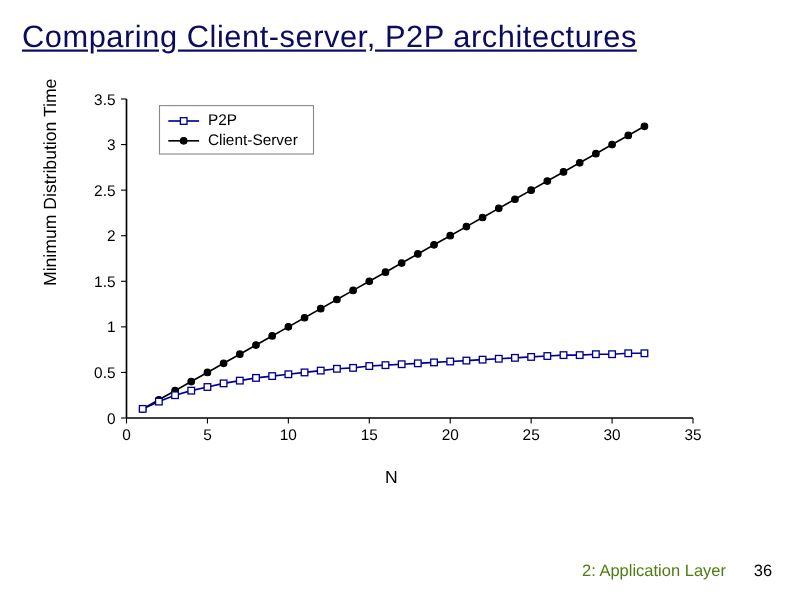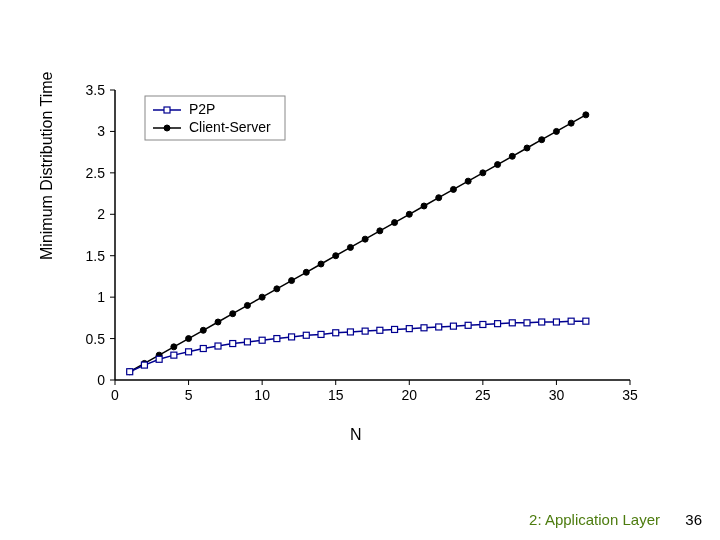--- a/index.html
+++ b/index.html
@@ -75,20 +75,21 @@
   .cs-line  { stroke: #000; stroke-width: 1.5; fill: none; }
   .p2p-marker { fill: #fff; stroke: #000090; stroke-width: 1.2; }
   .cs-marker  { fill: #000; stroke: #000; }
   .legend-box { fill: none; stroke: #888; stroke-width: 1; }
 </style>
 </head>
 <body>
 
 <div class="slide">
 
+  <div class="title">Comparing Client-server, P2P architectures</div>
 
   <div class="ylabel">Minimum Distribution Time</div>
   <div class="xlabel">N</div>
 
   <div class="chart-wrap">
     <svg id="chart-svg" width="580" height="340">
         <line x1="55" y1="10" x2="55" y2="300" class="axis"></line>
         <line x1="55" y1="300" x2="570" y2="300" class="axis"></line>
         <line x1="55" y1="300" x2="55" y2="305" class="tick"></line>
         <text x="55" y="320" text-anchor="middle">0</text>

